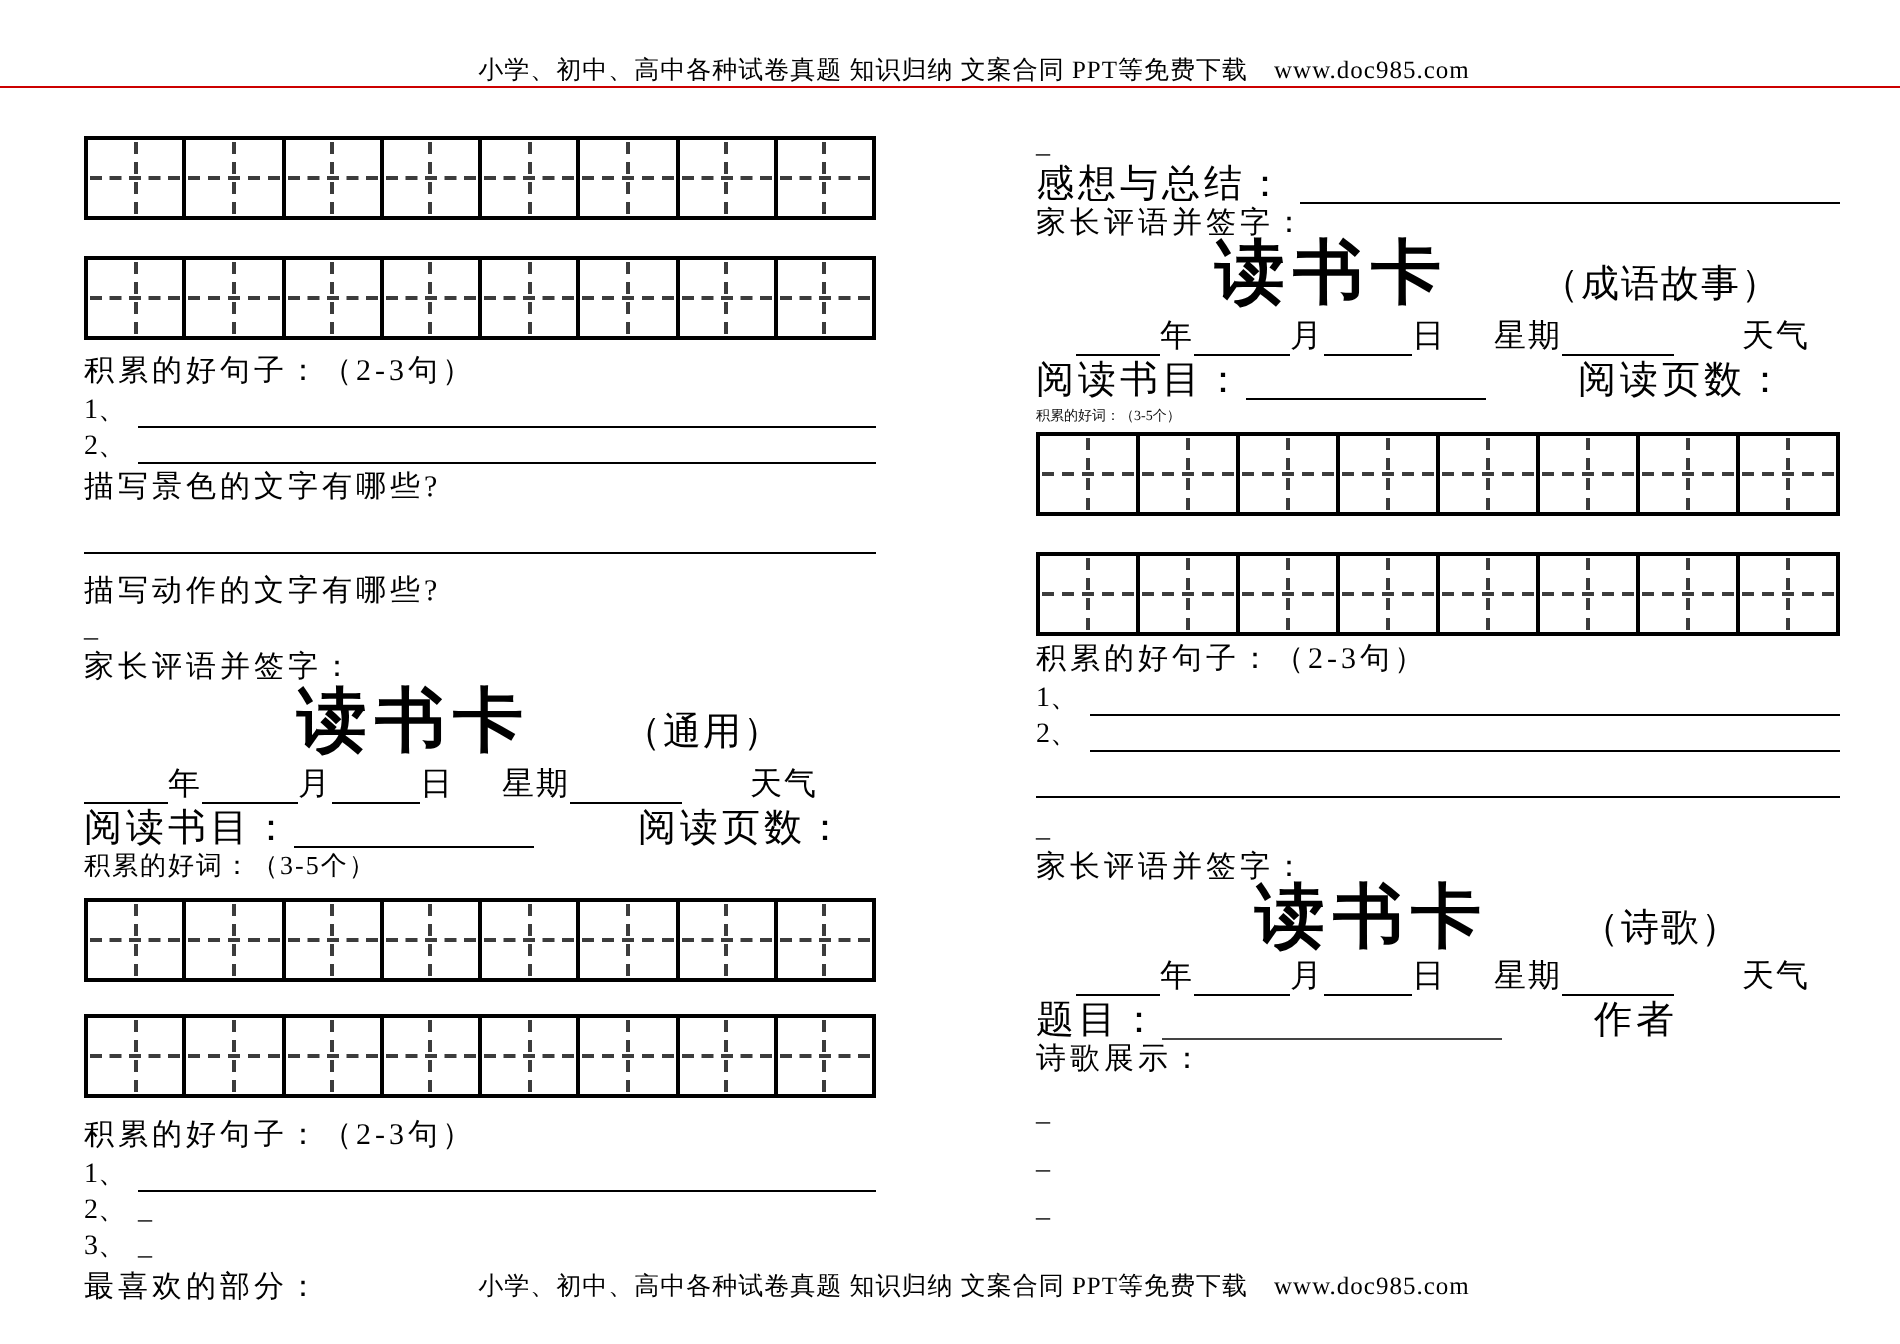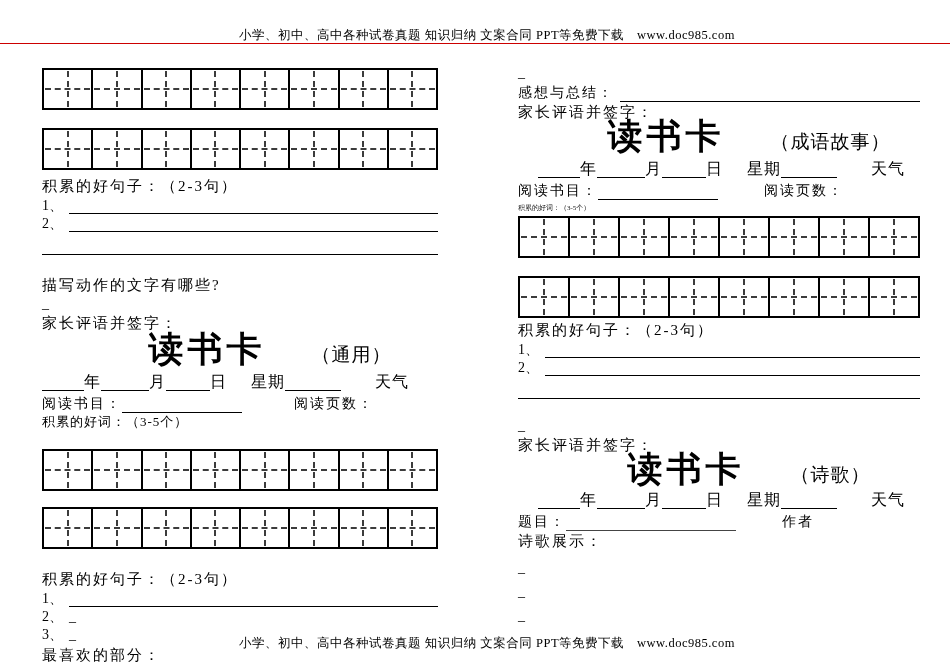--- a/index.html
+++ b/index.html
@@ -41,25 +41,25 @@
   .poem-dash{font-size:14px;height:24px;line-height:18px;}
 
   .card-title-row{display:flex;justify-content:center;align-items:baseline;gap:46px;
         transform:translateX(30px);height:34px;}
   .card-title{font-family:Liberation Mono, monospace;font-weight:700;font-size:35px;
         letter-spacing:4px;line-height:34px;}
   .card-tag{font-size:19px;letter-spacing:1px;}
 
   .date-row{display:flex;align-items:flex-end;font-size:16px;height:20px;letter-spacing:1px;
         line-height:18px;white-space:nowrap;}
-  .book-row{display:flex;align-items:flex-end;font-size:14px;height:22px;letter-spacing:2px;
+  .book-row{display:flex;align-items:flex-end;font-size:19px;height:22px;letter-spacing:2px;
         line-height:19px;white-space:nowrap;}
   .indent20{padding-left:20px;}
 
-  .mt2{margin-top:2px}.mt4{margin-top:20px}.mt6{margin-top:6px}.mt8{margin-top:8px}.mt16{margin-top:16px}.mt18{margin-top:18px}
+  .mt2{margin-top:2px}.mt4{margin-top:9px}.mt6{margin-top:6px}.mt8{margin-top:8px}.mt16{margin-top:16px}.mt18{margin-top:18px}
 </style>
 </head>
 <body>
 
 <div class="page">
 
   <div class="header">小学、初中、高中各种试卷真题 知识归纳 文案合同 PPT等免费下载　www.doc985.com</div>
   <div class="red-rule" style="background: rgb(204, 0, 0);"></div>
 
   <div class="col left-col">
@@ -89,20 +89,21 @@
 
     <div class="num-row">
       <span>1、</span>
       <span class="fill-line"></span>
     </div>
     <div class="num-row">
       <span>2、</span>
       <span class="fill-line"></span>
     </div>
 
+    <div class="lbl mt2">描写景色的文字有哪些?</div>
     <div class="blank-line" style="margin-top:22px;"></div>
     <div class="lbl mt4">描写动作的文字有哪些?</div>
     <div class="dash-line mt2">_</div>
     <div class="lbl">家长评语并签字：</div>
 
     <div class="card-title-row mt2">
       <span class="card-title">读书卡</span>
       <span class="card-tag">（通用）</span>
     </div>
 

